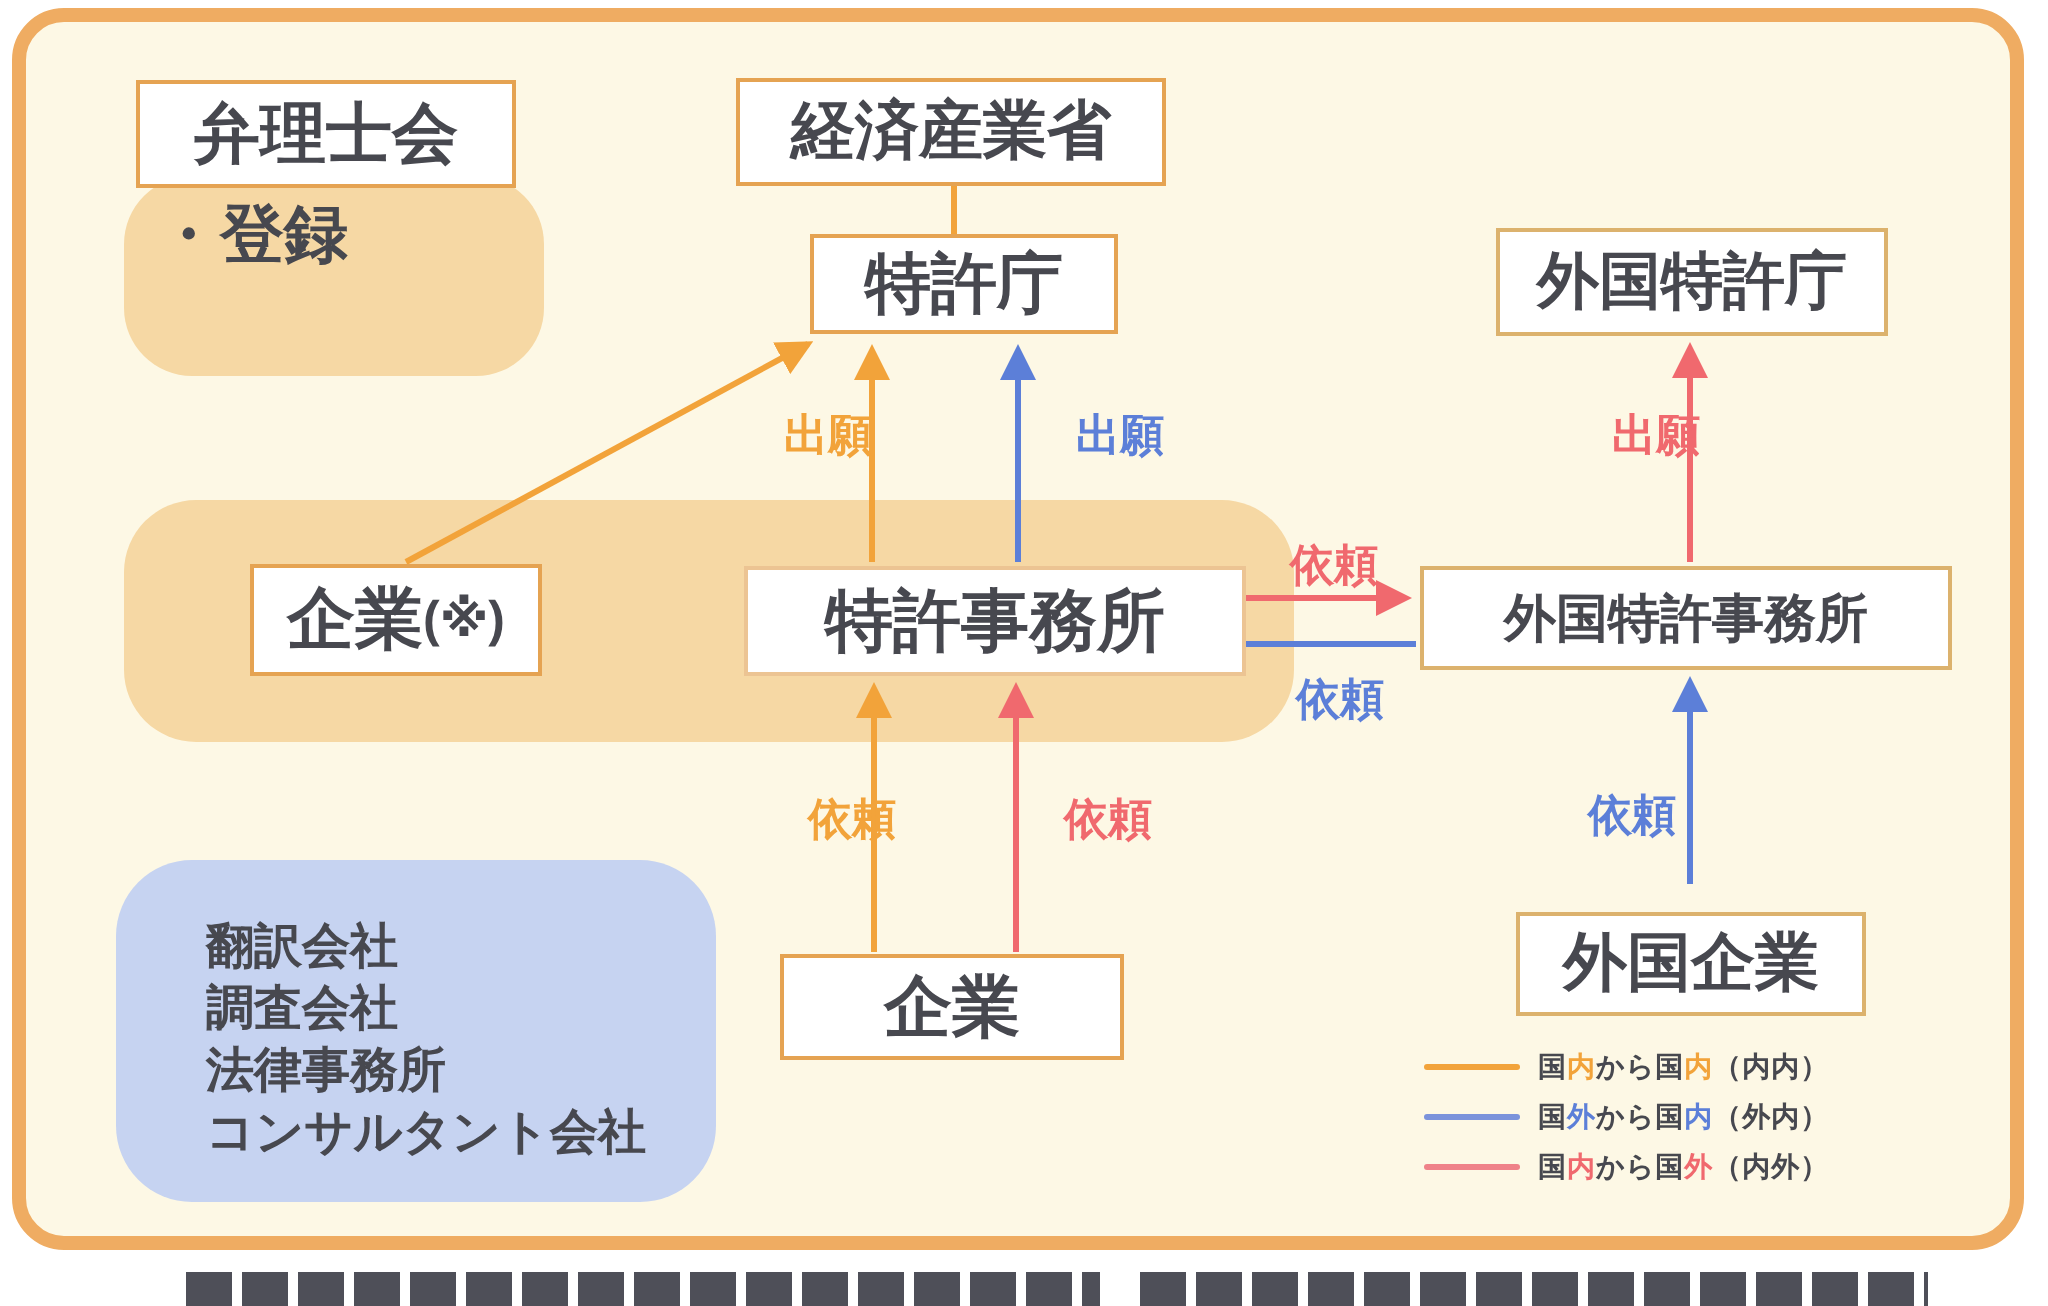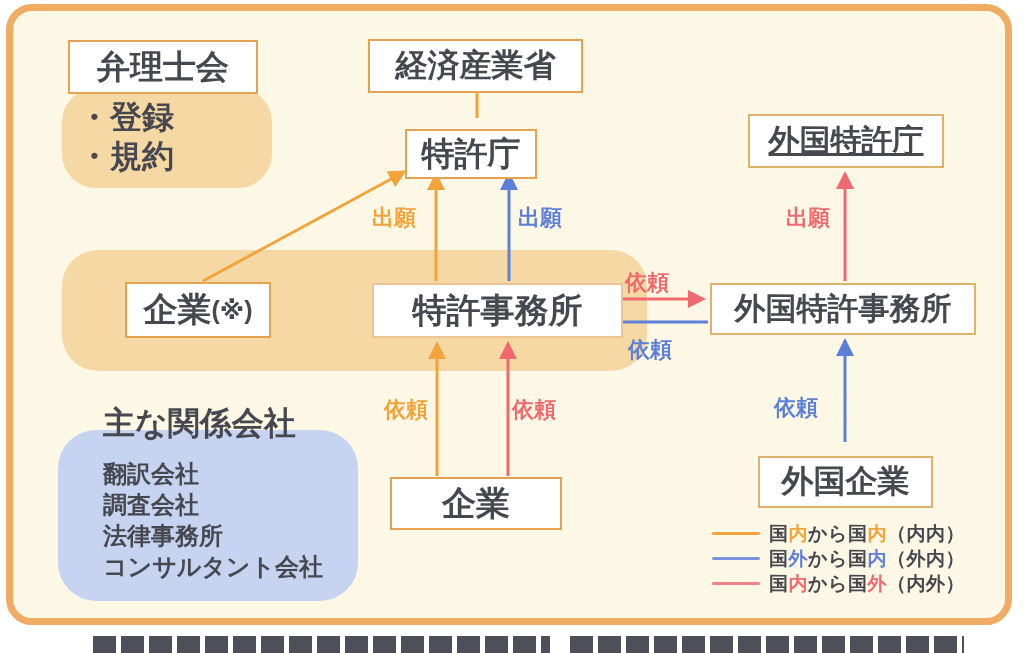--- a/index.html
+++ b/index.html
@@ -18,40 +18,40 @@
   #band{left:62px;top:250px;width:585px;height:121px;border-radius:36px;}
   #blue-panel{position:absolute;left:58px;top:430px;width:300px;height:171px;border-radius:38px;background:#c6d3f1;z-index:1;}
   svg.arrows{position:absolute;left:0;top:0;z-index:2;pointer-events:none;}
   .node{
     position:absolute;background:#ffffff;border:2px solid #e5a352;
     display:flex;align-items:center;justify-content:center;
     font-weight:600;color:#47484f;z-index:3;box-sizing:border-box;white-space:nowrap;
   }
   #box-bar{left:68px;top:40px;width:190px;height:54px;font-size:33px;}
   #box-meti{left:368px;top:39px;width:215px;height:54px;font-size:32px;}
-  #box-jpo{left:405px;top:117px;width:132px;height:50px;font-size:33px;margin-top:12px;}
-  #box-fpo{left:748px;top:114px;width:196px;height:54px;font-size:31px;border-color:#dcb26d;text-decoration:underline;}
+  #box-jpo{left:405px;top:117px;width:154px;height:50px;font-size:33px;}
+  #box-fpo{left:748px;top:114px;width:196px;height:54px;font-size:31px;border-color:#dcb26d;}
   #box-kigyo1{left:125px;top:282px;width:146px;height:56px;font-size:34px;}
   #box-kigyo1 .suffix{font-size:25px;font-weight:600;}
   #box-firm{left:372px;top:283px;width:251px;height:55px;font-size:34px;border-color:#ecc493;}
-  #box-ffirm{left:710px;top:283px;width:266px;height:52px;font-size:31px;border-color:#dcb26d;}
+  #box-ffirm{left:710px;top:283px;width:266px;height:52px;font-size:26px;border-color:#dcb26d;}
   #box-kigyo2{left:390px;top:477px;width:172px;height:53px;font-size:34px;}
   #box-fkigyo{left:758px;top:456px;width:175px;height:52px;font-size:32px;border-color:#dcb26d;}
   #bullets{position:absolute;left:78px;top:98px;z-index:2;font-size:32px;line-height:39px;font-weight:600;}
   #related-title{position:absolute;left:103px;top:402px;z-index:2;font-size:32px;font-weight:700;}
   #related-list{position:absolute;left:103px;top:458px;z-index:2;font-size:24px;line-height:31px;font-weight:600;}
-  .arrow-label{position:absolute;z-index:4;font-size:22px;font-weight:700;white-space:nowrap;}
+  .arrow-label{position:absolute;z-index:4;font-size:22px;font-weight:700;white-space:nowrap;margin-left:20px;}
   .c-orange{color:#f2a33a;} .c-blue{color:#5c7fd8;} .c-red{color:#f0696e;} .c-dark{color:#47484f;}
   #legend{position:absolute;left:712px;top:521px;z-index:4;}
   .legend-row{display:flex;align-items:center;height:25px;}
   .legend-line{width:48px;height:3px;border-radius:2px;margin-right:9px;flex:0 0 auto;}
   .legend-line.orange{background:#f2a33a;}
   .legend-line.blue{background:#7b93db;}
   .legend-line.red{background:#ef8289;}
-  .legend-text{font-size:19px;font-weight:700;letter-spacing:0.5px;white-space:nowrap;text-align:center;}
+  .legend-text{font-size:14px;font-weight:700;letter-spacing:0.5px;white-space:nowrap;text-align:center;}
   .cropped-strip{
     position:absolute;top:636px;height:17px;z-index:0;color:#4e4f58;
     background:repeating-linear-gradient(90deg,currentColor 0 23px,transparent 23px 28px);
   }
   #strip-a{left:93px;width:457px;}
   #strip-b{left:570px;width:394px;}
 </style>
 </head>
 <body>
 
@@ -91,21 +91,20 @@
     <line x1="508" y1="476" x2="508" y2="344" stroke="#f0696e" stroke-width="3" marker-end="url(#m-red)"></line>
 
     <line x1="845" y1="442" x2="845" y2="341" stroke="#5c7fd8" stroke-width="3" marker-end="url(#m-blue)"></line>
   </svg>
 
   <div id="box-bar" class="node">
     <span>弁理士会</span>
   </div>
   <div id="bullets">
     <div>・登録</div>
-    <div>・規約</div>
   </div>
 
   <div id="box-meti" class="node">
     <span>経済産業省</span>
   </div>
   <div id="box-jpo" class="node">
     <span>特許庁</span>
   </div>
   <div id="box-fpo" class="node">
     <span>外国特許庁</span>
@@ -122,21 +121,20 @@
     <span>外国特許事務所</span>
   </div>
 
   <div id="box-kigyo2" class="node">
     <span>企業</span>
   </div>
   <div id="box-fkigyo" class="node">
     <span>外国企業</span>
   </div>
 
-  <div id="related-title">主な関係会社</div>
   <div id="related-list">
     <div>翻訳会社</div>
     <div>調査会社</div>
     <div>法律事務所</div>
     <div>コンサルタント会社</div>
   </div>
 
   <div class="arrow-label c-orange" style="left:372px;top:203px;">出願</div>
   <div class="arrow-label c-blue" style="left:518px;top:203px;">出願</div>
   <div class="arrow-label c-red" style="left:786px;top:203px;">出願</div>

